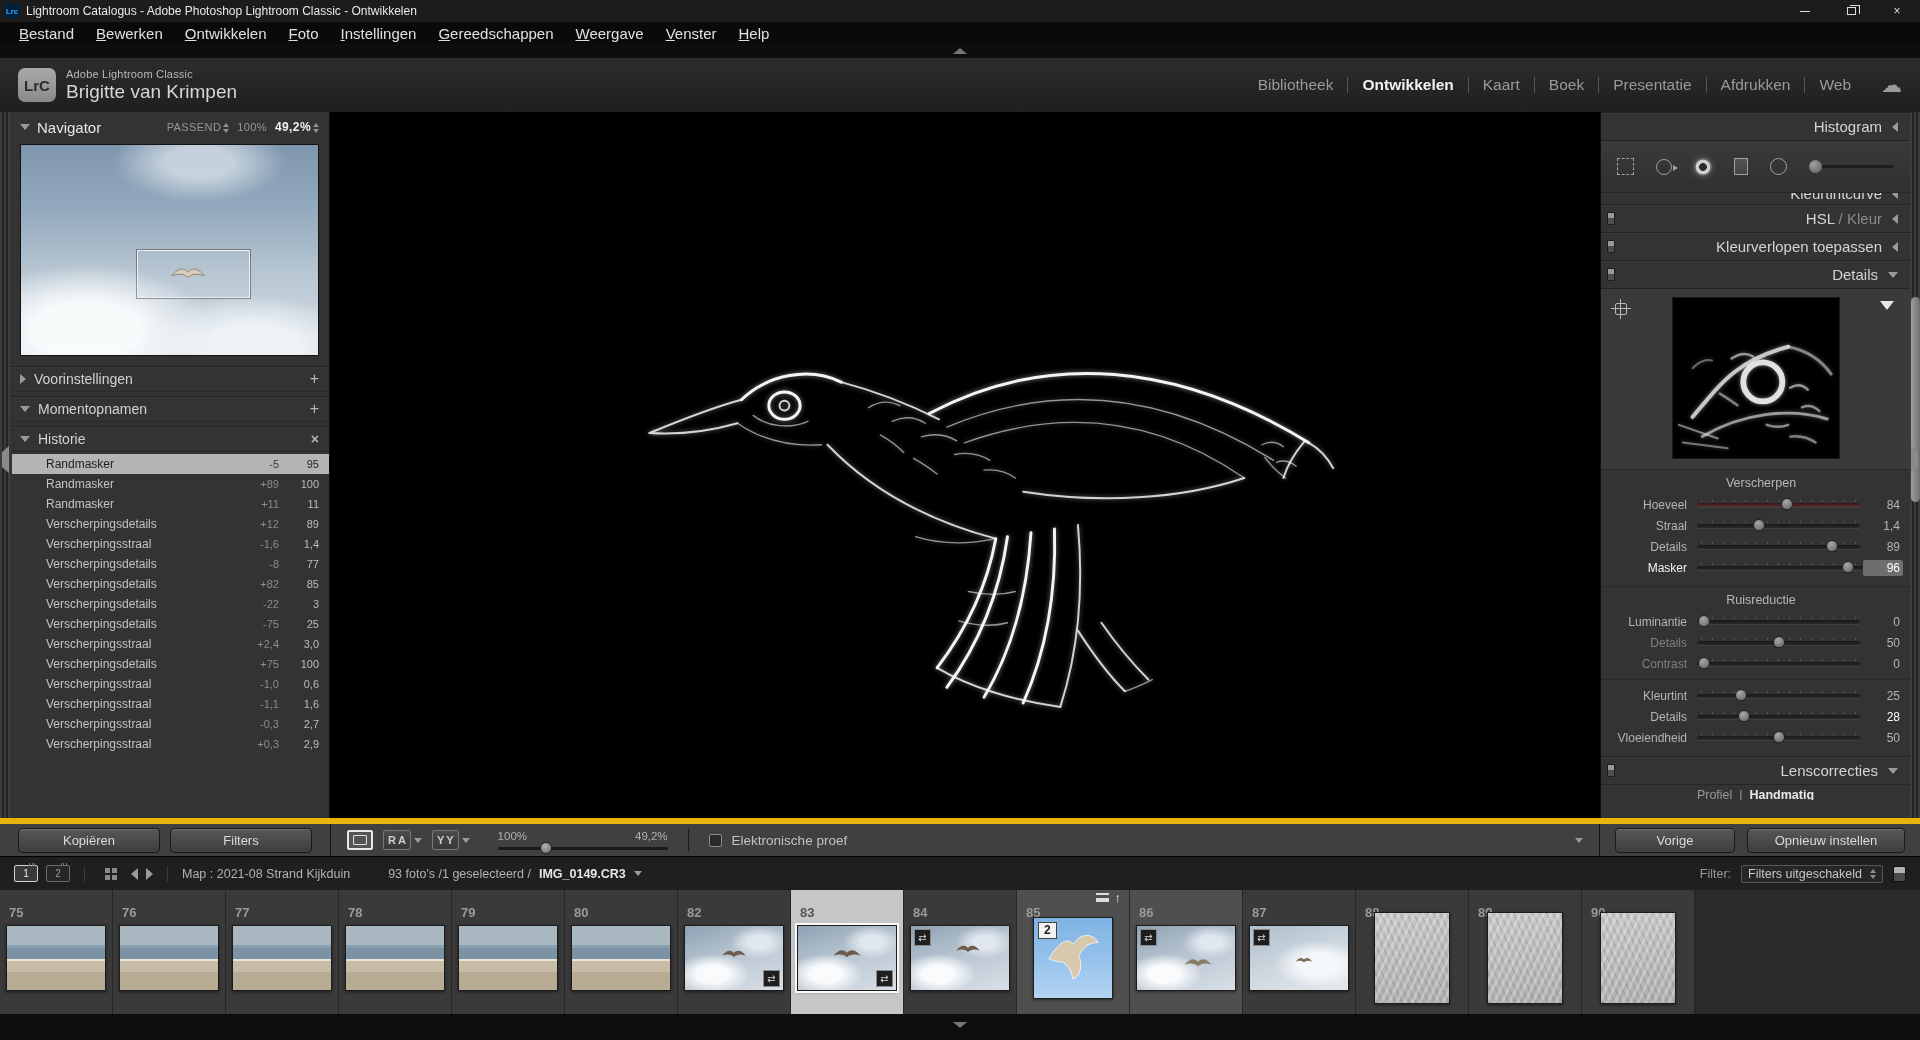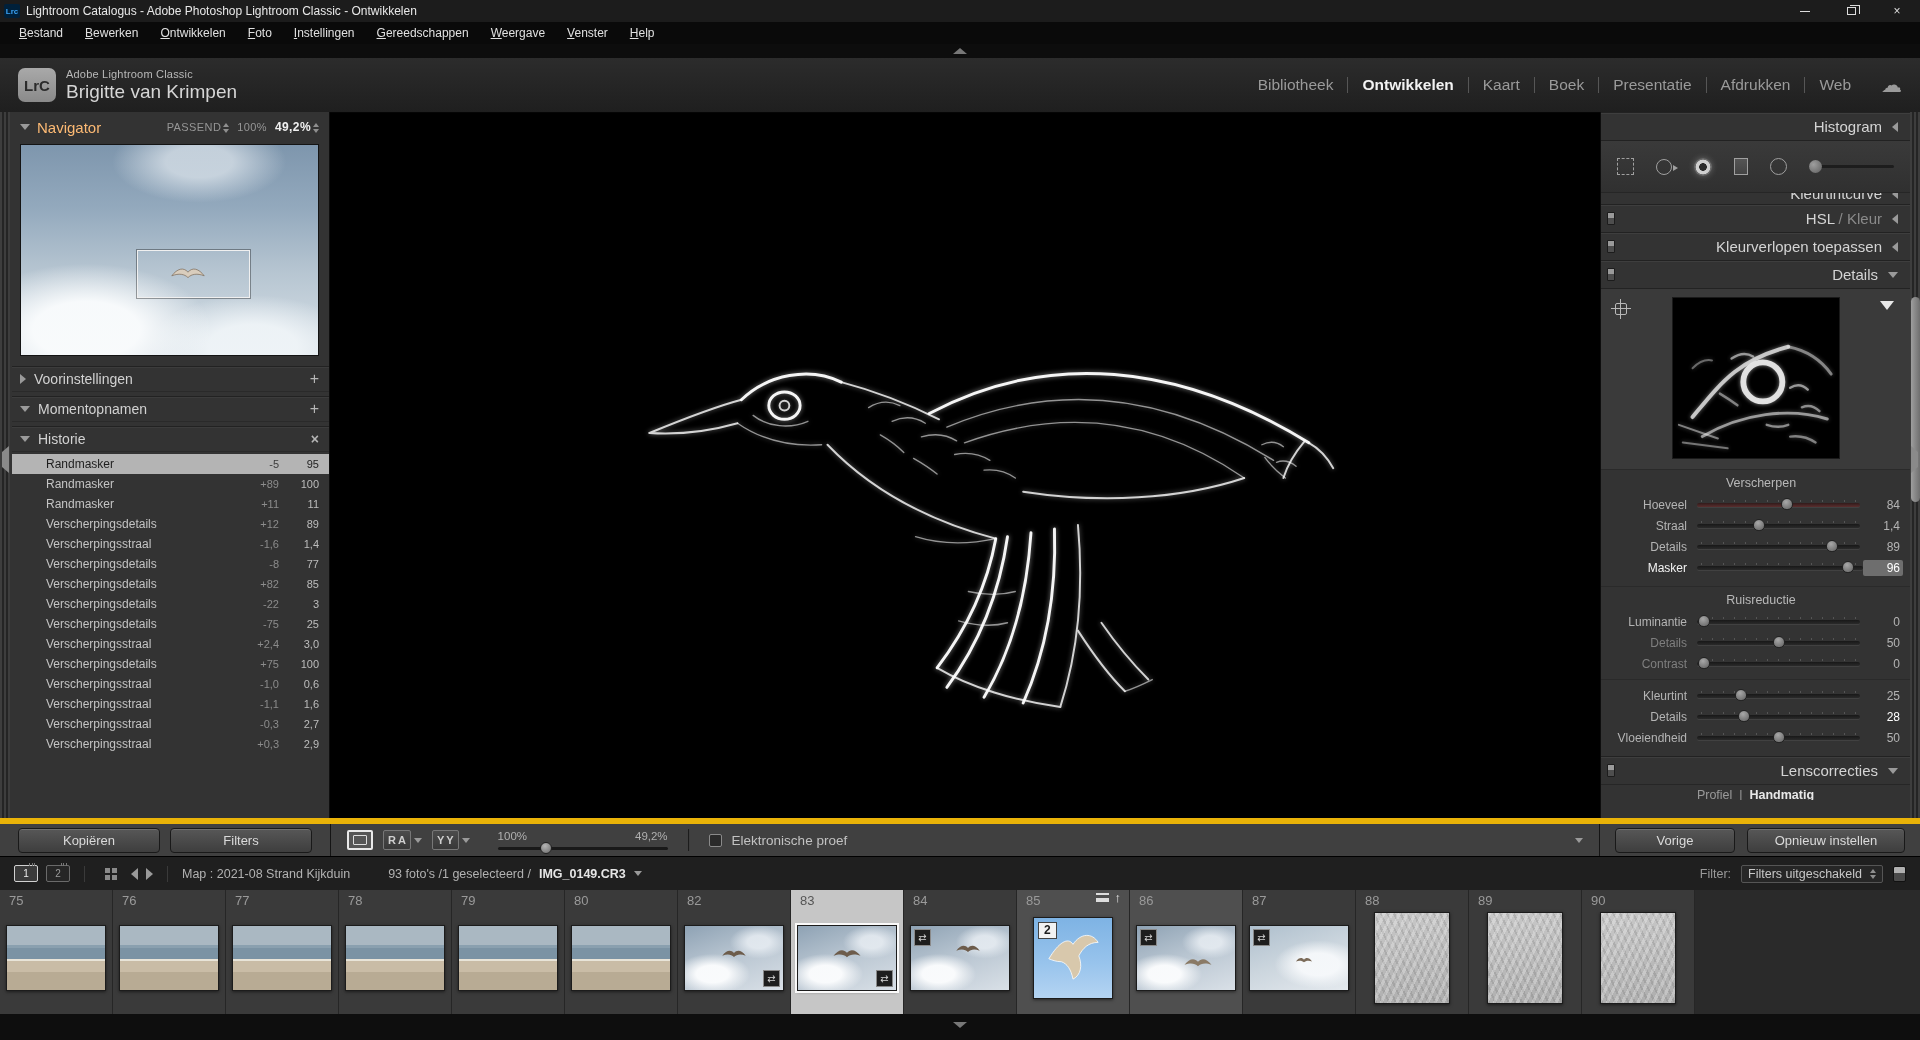--- a/index.html
+++ b/index.html
@@ -12,21 +12,21 @@
   .tb-icon { width:16px; height:14px; background:#00203a; color:#3aa3f5; font-size:8px; font-weight:bold; display:flex; align-items:center; justify-content:center; border-radius:2px; margin-right:6px; }
   .tb-title { color:#e8e8e8; font-size:12px; }
   .win-controls { margin-left:auto; display:flex; height:100%; }
   .win-btn { width:46px; height:100%; display:flex; align-items:center; justify-content:center; color:#dcdcdc; font-size:12px; }
   .ico-min { width:10px; height:1px; background:#dcdcdc; }
   .ico-max { width:9px; height:8px; border:1px solid #dcdcdc; position:relative; }
   .ico-max::before { content:""; position:absolute; top:-3px; left:2px; width:9px; height:8px; border:1px solid #dcdcdc; border-left:none; border-bottom:none; }
 
   
   .menubar { height:22px; background:#0a0a0a; display:flex; align-items:center; gap:0; padding-left:8px; flex:none; }
-  .menu-item { color:#e0e0e0; font-size:12px; padding:2px 11px; }
+  .menu-item { color:#e0e0e0; font-size:15px; padding:2px 11px; }
   .menu-item:first-letter { text-decoration:underline; }
 
   
   .top-reveal { height:14px; background:#0d0d0d; position:relative; flex:none; }
   .tri-up { position:absolute; left:50%; top:4px; transform:translateX(-50%); width:0; height:0; border-left:7px solid transparent; border-right:7px solid transparent; border-bottom:6px solid #777; }
   .tri-down { width:0; height:0; border-left:7px solid transparent; border-right:7px solid transparent; border-top:6px solid #777; }
 
   
   .module-header { height:54px; background:linear-gradient(#2c2c2c,#1f1f1f); display:flex; align-items:center; padding:0 18px; flex:none; }
   .idplate { display:flex; align-items:center; gap:10px; }
@@ -47,21 +47,21 @@
   .tri-l { width:0;height:0;border-top:6px solid transparent;border-bottom:6px solid transparent;border-right:7px solid #8a8a8a; }
   .tri-r { width:0;height:0;border-top:6px solid transparent;border-bottom:6px solid transparent;border-left:7px solid #8a8a8a; }
 
   
   .left-panel { width:330px; flex:none; background:#333333; border-right:1px solid #0e0e0e; position:relative; padding-left:12px; overflow:hidden; }
   .grip { position:absolute; top:0; bottom:0; width:10px; background:repeating-linear-gradient(90deg,#3d3d3d 0 2px,#242424 2px 4px); }
   .grip.gl { left:0; } .grip.gr { right:0; }
   .nav-head { display:flex; align-items:center; height:30px; padding:0 10px 0 8px; gap:7px; }
   .tri-exp { width:0;height:0;border-left:5px solid transparent;border-right:5px solid transparent;border-top:6px solid #9a9a9a; flex:none; }
   .tri-col { width:0;height:0;border-top:5px solid transparent;border-bottom:5px solid transparent;border-left:6px solid #9a9a9a; flex:none; }
-  .nav-title { font-size:15px; color:#fdba74; }
+  .nav-title { font-size:15px; color:#e5e5e5; }
   .nav-zooms { margin-left:auto; display:flex; align-items:center; gap:8px; }
   .zoom-opt { font-size:11px; color:#969696; letter-spacing:.4px; }
   .zoom-opt.sel { color:#f0f0f0; font-size:12px; font-weight:bold; }
   .ud { display:inline-flex; flex-direction:column; gap:2px; margin-left:2px; vertical-align:middle; }
   .ud i { display:block; width:0; height:0; border-left:3.5px solid transparent; border-right:3.5px solid transparent; }
   .ud .u { border-bottom:4px solid #8f8f8f; } .ud .d { border-top:4px solid #8f8f8f; }
   .nav-preview { margin:2px 10px 10px 8px; height:212px; border:1px solid #141414; position:relative;
      background:
        radial-gradient(ellipse 60% 45% at 22% 88%, rgba(250,252,253,.95) 0 30%, rgba(250,252,253,0) 70%),
        radial-gradient(ellipse 50% 35% at 78% 96%, rgba(240,245,248,.9) 0 30%, rgba(240,245,248,0) 70%),
@@ -163,21 +163,21 @@
   .fb-right { margin-left:auto; display:flex; align-items:center; gap:10px; }
   .filter-label { color:#9a9a9a; font-size:12.5px; }
   .filter-dd { display:flex; align-items:center; gap:6px; background:#262626; border:1px solid #555; border-radius:2px; padding:1px 6px; color:#c8c8c8; font-size:12.5px; }
   .switch { width:13px; height:16px; background:linear-gradient(#b0b0b0 0 45%,#4a4a4a 45% 100%); border:1px solid #111; border-radius:2px; }
 
   
   .filmstrip { height:124px; flex:none; background:#2a2a2a; display:flex; overflow:hidden; }
   .cell { width:113px; flex:none; background:#3a3a3a; border-right:1px solid #262626; display:flex; flex-direction:column; position:relative; }
   .cell.stackbg { background:#4f4f4f; }
   .cell.sel { background:#c6c6c6; }
-  .cnum { height:20px; font-size:13px; font-weight:normal; color:#9a9a9a; padding:3px 0 0 9px; }
+  .cnum { height:20px; font-size:13px; font-weight:bold; color:#9a9a9a; padding:15px 0 0 9px; }
   .cell.sel .cnum { color:#555; }
   .thumbwrap { flex:1; display:flex; align-items:center; justify-content:center; padding-bottom:8px; }
   .thumb { position:relative; border:1px solid #1c1c1c; box-shadow:0 1px 3px rgba(0,0,0,.5); }
   .cell.sel .thumb { outline:2px solid #fafafa; }
   .th-beach { width:100px; height:66px;
     background:linear-gradient(180deg,#aab8c2 0 30%,#8aa0af 30% 34%,#7b93a4 34% 52%,#e8e4d8 52% 55%,#c9bca6 55% 72%,#b8ab94 72% 100%); }
   .th-cloud { width:100px; height:66px;
     background:radial-gradient(ellipse 55% 45% at 28% 75%, rgba(252,253,254,.95) 0 30%, rgba(252,253,254,0) 70%),
                radial-gradient(ellipse 45% 40% at 75% 25%, rgba(235,240,245,.8) 0 25%, rgba(235,240,245,0) 65%),
                linear-gradient(160deg,#8ea2b4 0%,#b7c4d0 45%,#d9e0e7 100%); }

